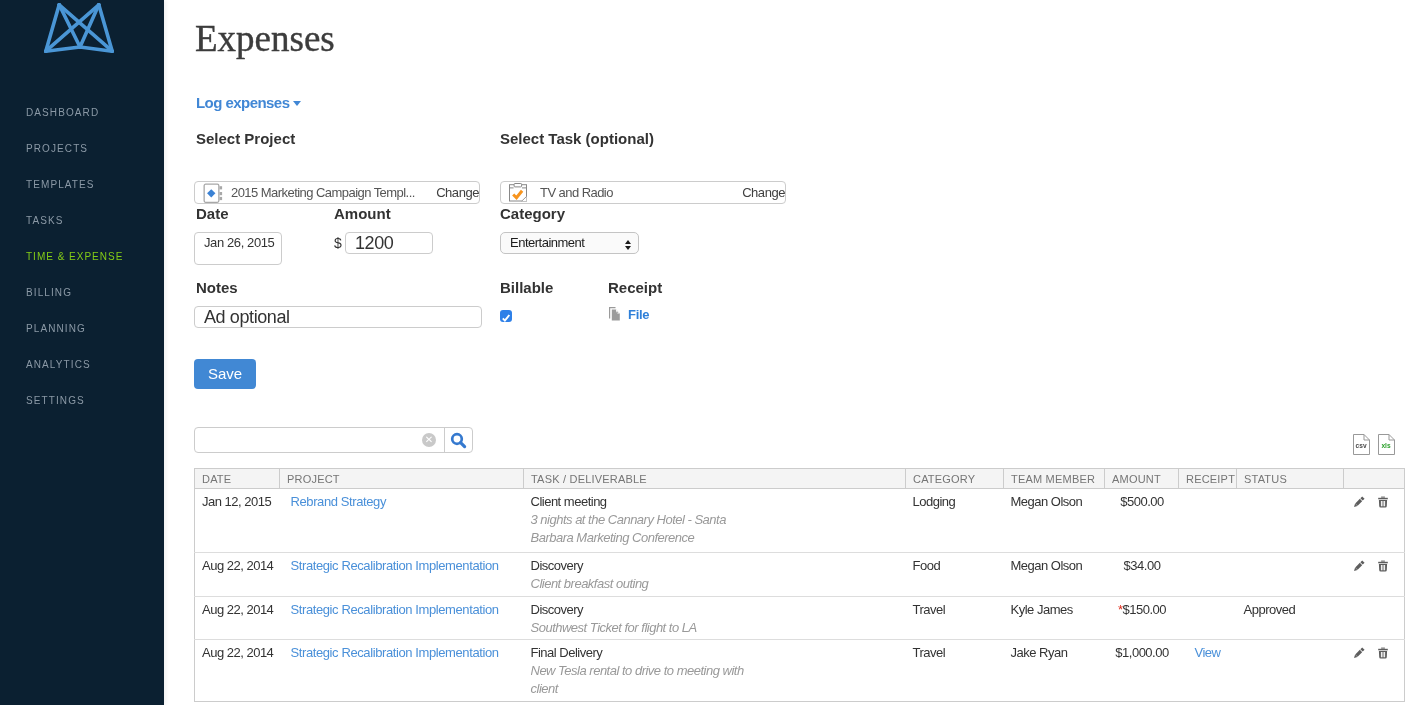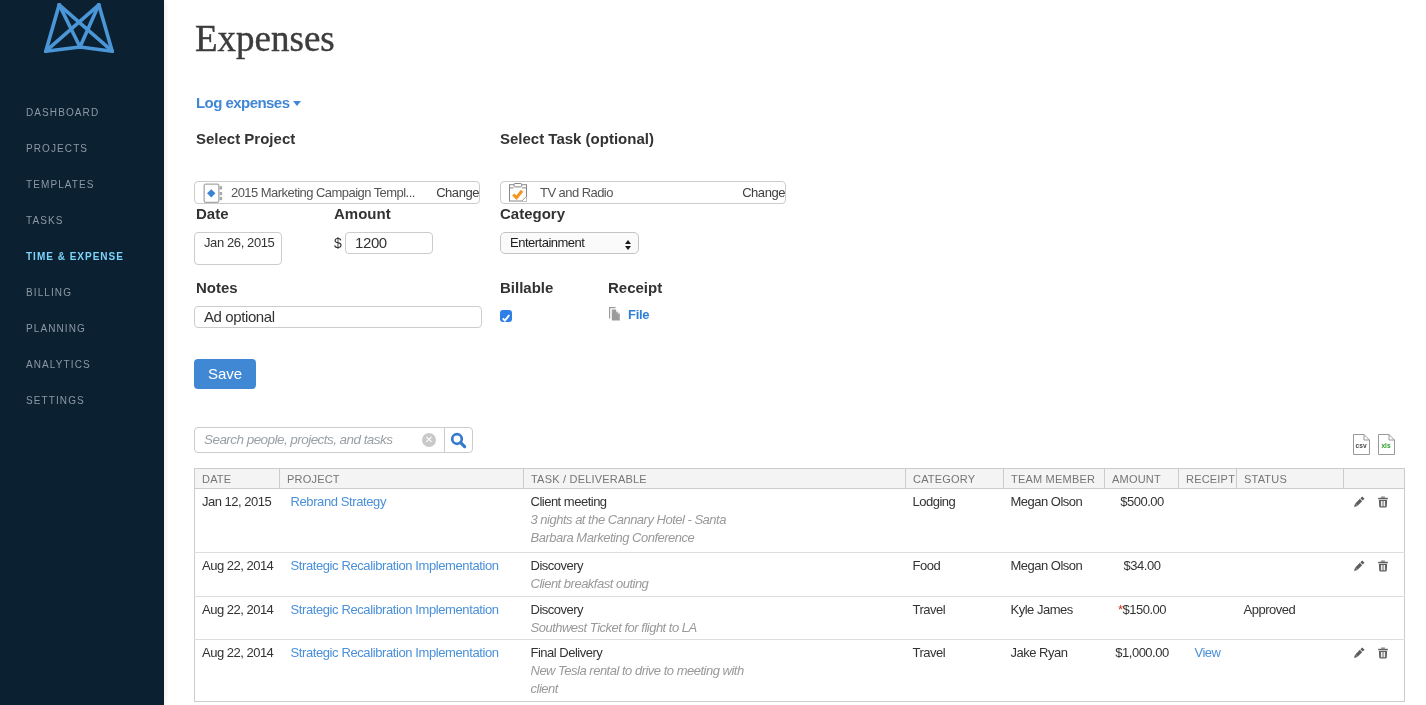--- a/index.html
+++ b/index.html
@@ -4,37 +4,37 @@
 <style>
 * { box-sizing: border-box; margin: 0; padding: 0; }
 html,body { width:1426px; height:705px; overflow:hidden; }
 body { position:relative; font-family:"Liberation Sans", sans-serif; background:#fff; }
 .abs { position:absolute; }
 
 
 #sidebar { left:0; top:0; width:164px; height:705px; background:#0b2031; box-shadow:2px 0 4px rgba(0,0,0,0.06); }
 #logo { position:absolute; left:44px; top:3px; }
 .nav { position:absolute; left:26px; width:138px; font-size:10px; letter-spacing:1.1px; color:#8b99a6; white-space:nowrap; }
-.nav.active { color:#7dd3fc; font-weight:bold; letter-spacing:1.0px; }
+.nav.active { color:#84cc16; font-weight:normal; letter-spacing:1.0px; }
 
 
 #title { left:195px; top:17px; font-family:"Liberation Serif", serif; font-size:37px; color:#3c3c3c; font-weight:normal; -webkit-text-stroke:0.4px #3c3c3c; }
 .blue { color:#4a90d9; }
 #logexp { left:196px; top:94px; font-size:15px; font-weight:bold; color:#4187d5; letter-spacing:-0.55px; }
 #logexp .caret { display:inline-block; width:0; height:0; border-left:4px solid transparent; border-right:4px solid transparent; border-top:5px solid #4187d5; margin-left:4px; vertical-align:2px; }
 
 .label { font-size:15px; font-weight:bold; color:#333; }
 
 
 .selbox { border:1px solid #ccc; border-radius:4px; height:23px; background:#fff;margin-top:24px; }
 .selbox .txt { position:absolute; top:0; line-height:21px; font-size:13px; color:#555; white-space:nowrap; letter-spacing:-0.55px; }
 .selbox .change { position:absolute; top:0; right:0; line-height:21px; font-size:13px; letter-spacing:-0.45px; color:#404040; }
 
 
-.input { border:1px solid #ccc; border-radius:4px; background:#fff; font-size:15px; color:#333; letter-spacing:-0.4px; }
+.input { border:1px solid #ccc; border-radius:4px; background:#fff; font-size:18px; color:#333; letter-spacing:-0.4px; }
 
 
 #save { left:194px; top:359px; width:62px; height:30px; background:#4188d4; border-radius:4px; color:#fff; font-size:15px; text-align:center; line-height:30px; }
 
 
 #search { left:194px; top:427px; width:279px; height:26px; border:1px solid #ccc; border-radius:4px; background:#fff; }
 #search .ph { position:absolute; left:9px; top:0; line-height:24px; font-style:italic; font-size:13.5px; color:#9aa0a6; letter-spacing:-0.55px; }
 #search .divider { position:absolute; left:249px; top:0; width:1px; height:24px; background:#ccc; }
 #search .clear { position:absolute; left:227px; top:5px; width:14px; height:14px; border-radius:50%; background:#c9c9c9; color:#fff; font-size:10px; line-height:14px; text-align:center; }
 
@@ -141,21 +141,20 @@
   <path d="M0.6 11.5 V0.6 H6.5" fill="none" stroke="#9a9a9a" stroke-width="1.2"></path>
   <path d="M2.8 2.6 H7 L10.8 6.4 V13.4 H2.8 Z" fill="#9b9b9b"></path>
   <path d="M7 2.6 L10.8 6.4 H8.6 L7 4.8 Z" fill="#fff"></path>
   <path d="M7.6 3.9 L9.4 5.7 H7.6 Z" fill="#8a8a8a"></path>
 </svg>
 <div class="abs" style="left:628px; top:307px; font-size:13px; font-weight:bold; letter-spacing:-0.3px; color:#2f80d9;">File</div>
 
 <div id="save" class="abs">Save</div>
 
 <div id="search" class="abs">
-  <div class="ph">Search people, projects, and tasks</div>
   <div class="clear">✕</div>
   <div class="divider"></div>
   <svg style="position:absolute; left:255px; top:4px;" width="17" height="17" viewBox="0 0 17 17">
     <circle cx="7" cy="7" r="4.8" stroke="#3579cf" stroke-width="2.7" fill="none"></circle>
     <line x1="10.6" y1="10.6" x2="14.6" y2="14.6" stroke="#3579cf" stroke-width="3.2" stroke-linecap="round"></line>
   </svg>
 </div>
 
 <svg class="abs" style="left:1353px; top:434px;" width="17" height="21" viewBox="0 0 17 21">
   <path d="M0.5 0.5 H11 L16.5 6 V20.5 H0.5 Z" fill="#fff" stroke="#999"></path>

